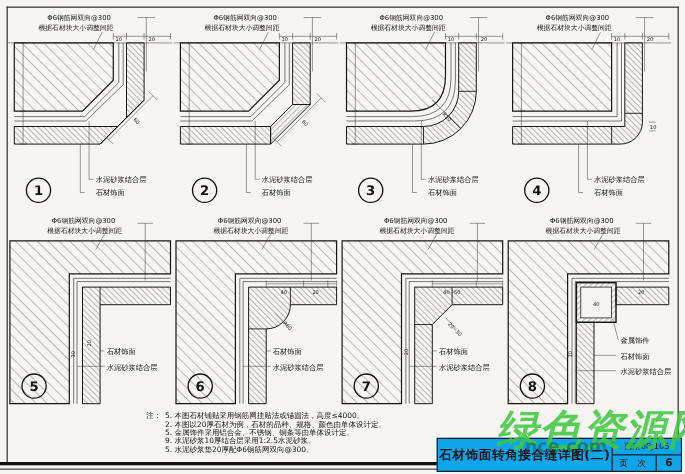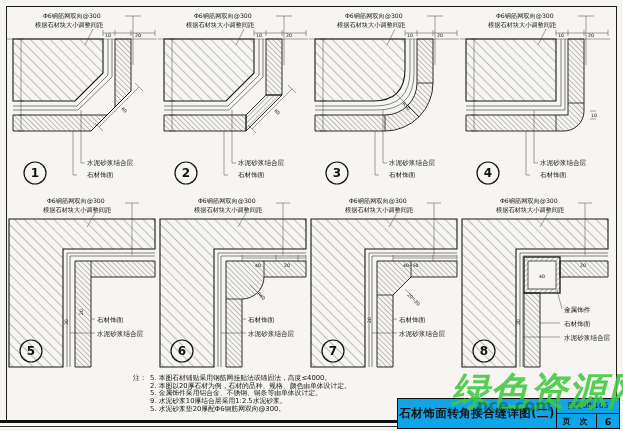--- a/index.html
+++ b/index.html
@@ -23,21 +23,21 @@
   .num{font-size:12px;fill:#111;font-weight:bold;}
   #notes{position:absolute;left:133px;top:375px;width:322px;font-size:6.8px;line-height:7.7px;padding-left:17px;}
   #notes .prefix{position:absolute;left:0;top:0;}
   #rule-thick{position:absolute;left:0;top:420px;width:399px;height:2.5px;background:#111;}
   #rule-thin{position:absolute;left:0;top:426px;width:399px;height:1px;background:#333;}
   #titleblock{position:absolute;left:397px;top:398px;width:223px;height:31px;border:1.5px solid #111;box-sizing:border-box;background:#0ea5e9;display:flex;}
   .tb-title{flex:1;display:flex;align-items:center;justify-content:center;font-weight:bold;font-size:11.5px;border-right:1.2px solid #111;letter-spacing:.5px;white-space:nowrap;}
   .tb-right{width:62px;display:flex;flex-direction:column;}
   .tb-code{height:14px;border-bottom:1px solid #111;font-size:7.5px;display:flex;align-items:center;justify-content:center;}
   .tb-page{flex:1;display:flex;}
-  .tb-pl{flex:1;border-right:1px solid #111;font-size:8px;display:flex;align-items:center;justify-content:center;letter-spacing:3px;font-weight:bold;}
+  .tb-pl{flex:1;border-right:1px solid #111;font-size:8px;display:flex;align-items:center;justify-content:center;letter-spacing:3px;}
   .tb-pn{width:22px;font-size:9.5px;display:flex;align-items:center;justify-content:center;font-weight:bold;}
   #wm1{position:absolute;left:451px;top:366px;font-size:38px;font-weight:bold;color:#41c941;opacity:.88;letter-spacing:1px;z-index:6;white-space:nowrap;font-style:italic;}
   #wm2{position:absolute;left:477px;top:396px;font-size:16px;font-weight:bold;color:#14532d;opacity:.5;z-index:6;}
 </style>
 </head>
 <body>
 
 <div id="sheet">
 
   <svg width="0" height="0" style="position:absolute">

